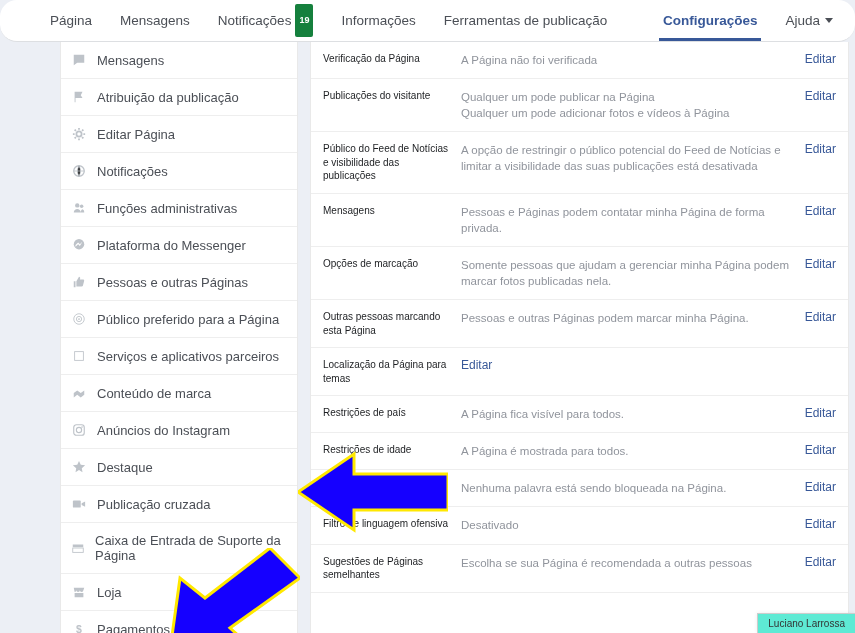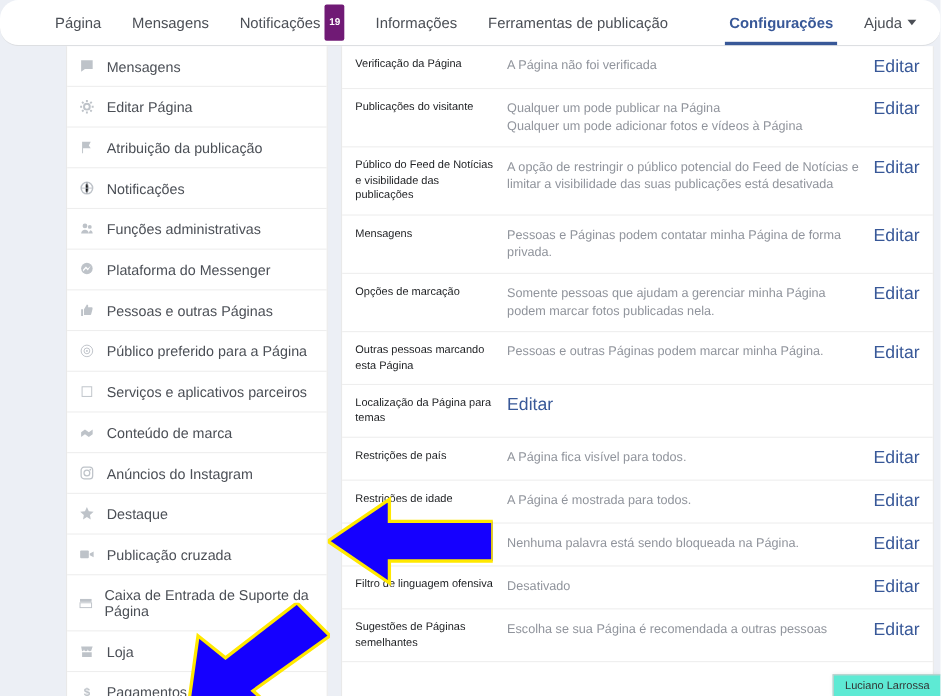--- a/index.html
+++ b/index.html
@@ -39,21 +39,21 @@
   .topnav .tab.active::after {
     content: "";
     position: absolute;
     left: 10px; right: 10px; bottom: 0;
     height: 3px;
     background: #385898;
   }
   .topnav .spacer { flex: 1; }
   .badge {
     display: inline-block;
-    background: #701a75;
+    background: #15803d;
     color: #fff;
     font-size: 9px;
     font-weight: bold;
     padding: 12px 4px;
     border-radius: 2px;
     margin-left: 4px;
     line-height: 1;
     vertical-align: middle;
   }
   .caret {
@@ -121,21 +121,21 @@
   }
   .row .desc {
     flex: 1;
     color: #90949c;
     line-height: 1.4;
     font-size: 11.5px;
     padding-right: 8px;
   }
   .row .edit {
     color: #385898;
-    font-size: 16px;
+    font-size: 12px;
     cursor: pointer;
     white-space: nowrap;
   }
 
   
   .arrow {
     position: absolute;
     pointer-events: none;
   }
   .arrow svg { display:block; }
@@ -195,33 +195,33 @@
       <span class="ic">
           <svg width="14" height="14" viewBox="0 0 16 16">
             <path fill="currentColor" d="M2 2h12v9H6l-4 3V2z"></path>
           </svg>
         </span>
       <span>Mensagens</span>
     </div>
     <div class="item">
       <span class="ic">
           <svg width="14" height="14" viewBox="0 0 16 16">
+            <path fill="currentColor" d="M3 2v12h1V9h8l-2-3 2-4H3z"></path>
+          </svg>
+        </span>
+      <span>Atribuição da publicação</span>
+    </div>
+    <div class="item">
+      <span class="ic">
+          <svg width="14" height="14" viewBox="0 0 16 16">
             <circle cx="8" cy="8" r="3" fill="none" stroke="currentColor" stroke-width="2"></circle>
             <path stroke="currentColor" stroke-width="2" d="M8 1v2M8 13v2M1 8h2M13 8h2M3 3l1.5 1.5M11.5 11.5L13 13M13 3l-1.5 1.5M4.5 11.5L3 13"></path>
           </svg>
         </span>
       <span>Editar Página</span>
-    </div>
-    <div class="item">
-      <span class="ic">
-          <svg width="14" height="14" viewBox="0 0 16 16">
-            <path fill="currentColor" d="M3 2v12h1V9h8l-2-3 2-4H3z"></path>
-          </svg>
-        </span>
-      <span>Atribuição da publicação</span>
     </div>
     <div class="item">
       <span class="ic">
           <svg width="14" height="14" viewBox="0 0 16 16">
             <circle cx="8" cy="8" r="6" fill="none" stroke="currentColor" stroke-width="1.5"></circle>
             <path stroke="currentColor" d="M2 8h12M8 2c2 3 2 9 0 12M8 2c-2 3-2 9 0 12"></path>
           </svg>
         </span>
       <span>Notificações</span>
     </div>

